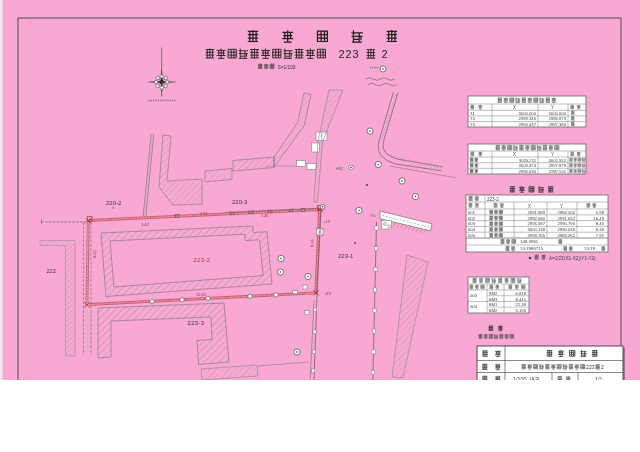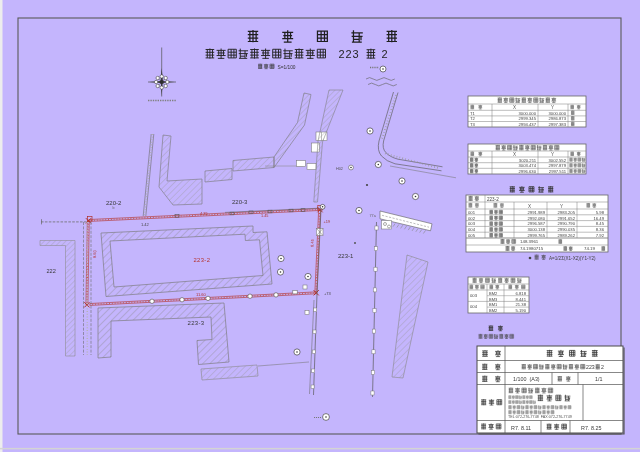--- a/index.html
+++ b/index.html
@@ -1,15 +1,15 @@
 <!DOCTYPE html>
 <html><head><meta charset="utf-8">
 <style>
 html,body{margin:0;padding:0;background:#ffffff;}
-#page{position:relative;width:640px;height:452px;background:#c4b5fd;overflow:hidden;}
+#page{position:relative;width:640px;height:380px;background:#f9a8d4;overflow:hidden;}
 #page svg{filter:blur(0.22px);}
 </style></head><body>
 <div id="page">
 <svg width="640" height="452" viewBox="0 0 640 452" font-family="Liberation Sans, sans-serif" shape-rendering="geometricPrecision">
 <defs>
 <pattern id="h1" width="4.5" height="4.5" patternUnits="userSpaceOnUse" patternTransform="rotate(45)">
 <line x1="0" y1="0" x2="0" y2="4.5" stroke="#989898" stroke-width="0.62"></line>
 </pattern>
 <pattern id="h2" width="3.8" height="3.8" patternUnits="userSpaceOnUse" patternTransform="rotate(45)">
 <line x1="0" y1="0" x2="0" y2="3.8" stroke="#949494" stroke-width="0.6"></line>

